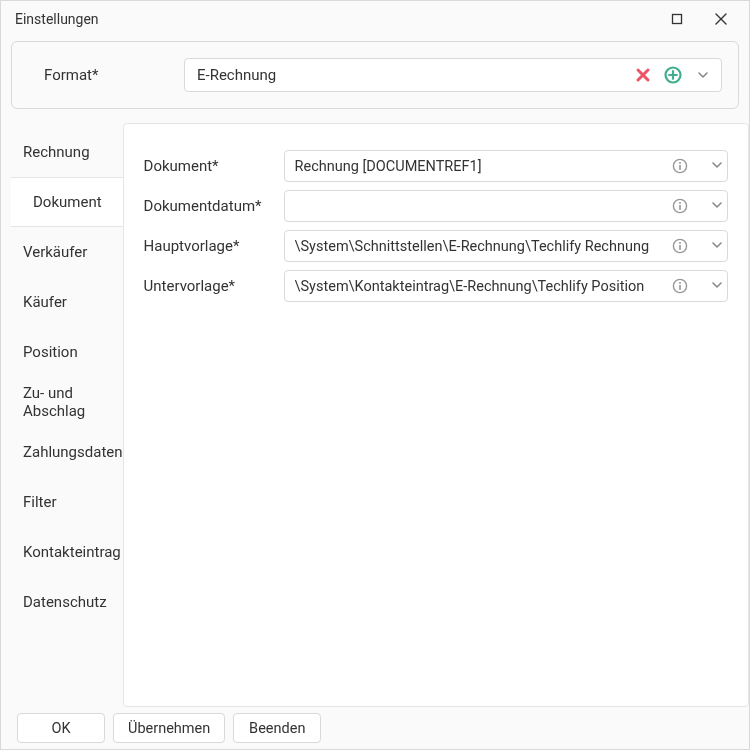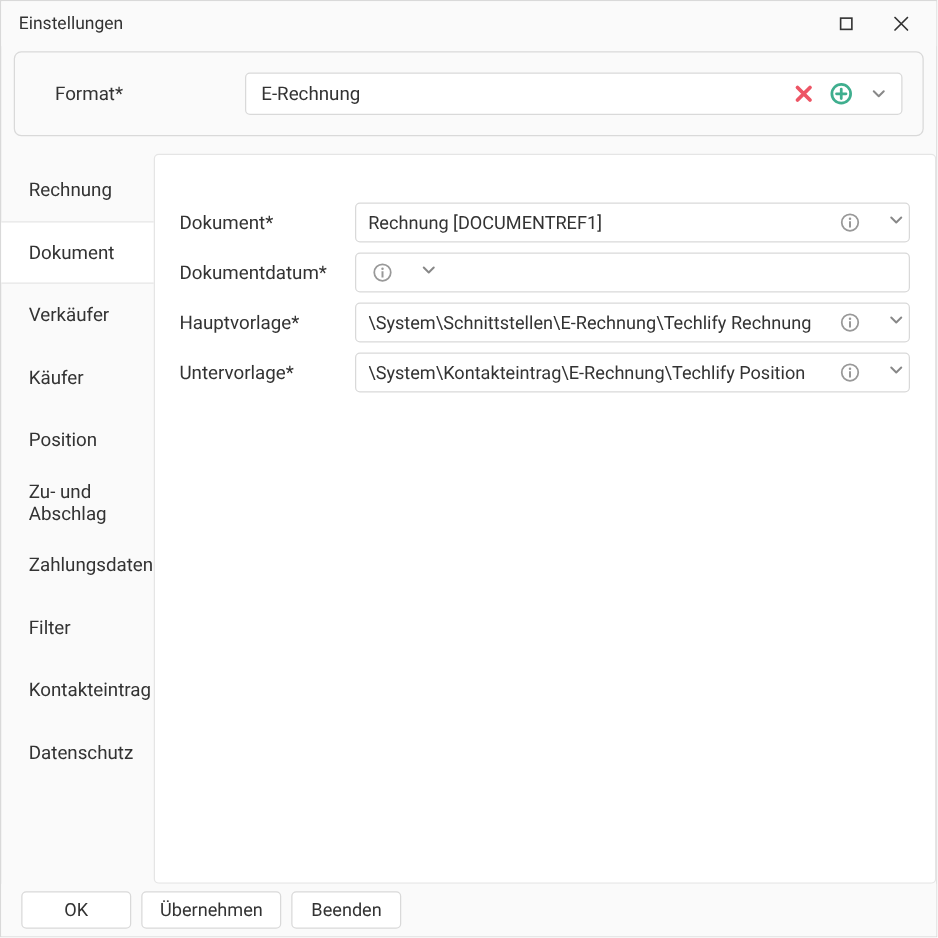--- a/index.html
+++ b/index.html
@@ -58,21 +58,20 @@
   .combo {
     flex: 1;
     height: 34px;
     border: 1px solid var(--border);
     border-radius: 4px;
     background: var(--white);
     display: flex;
     align-items: center;
     padding: 0 6px 0 12px;
     gap: 6px;
-    margin-left: 12px;
   }
   .combo .value { flex:1; font-size:15px; overflow:hidden; text-overflow:ellipsis; white-space:nowrap; }
   .combo .icon-slot {
     width: 24px; height: 24px;
     display:flex; align-items:center; justify-content:center;
     cursor: pointer;
   }
   .combo .chev {
     width: 24px; height:24px;
     display:flex; align-items:center; justify-content:center;
@@ -94,46 +93,48 @@
     display:flex; align-items:center;
     padding-left: 22px;
     font-size: 15px;
     cursor: pointer;
     color: var(--text);
   }
   .sidebar .item.active {
     background: var(--white);
     border-top: 1px solid var(--border-light);
     border-bottom: 1px solid var(--border-light);
+    margin-left: 10px;
   }
 
   .content {
     flex:1;
     background: var(--white);
     border: 1px solid var(--border-light);
     border-radius: 4px;
-    padding: 36px 20px;
+    padding: 24px 20px;
   }
   .form-row {
     display:flex;
     align-items:center;
     gap: 10px;
     margin-bottom: 4px;
     height: 36px;
   }
   .form-row .flabel { width: 130px; font-size:15px; }
   .select {
     flex:1;
     height: 32px;
     border: 1px solid var(--border);
     border-radius: 4px;
     background: var(--white);
     display:flex; align-items:center;
     padding: 0 4px 0 10px;
     gap: 20px;
+    justify-content: flex-end;
   }
   .select .sval { flex:1; font-size:14.5px; overflow:hidden; text-overflow:ellipsis; white-space:nowrap; }
   .info-icon {
     width:22px; height:22px;
     display:flex; align-items:center; justify-content:center;
     cursor: pointer;
   }
 
   .footer {
     height: 42px;

